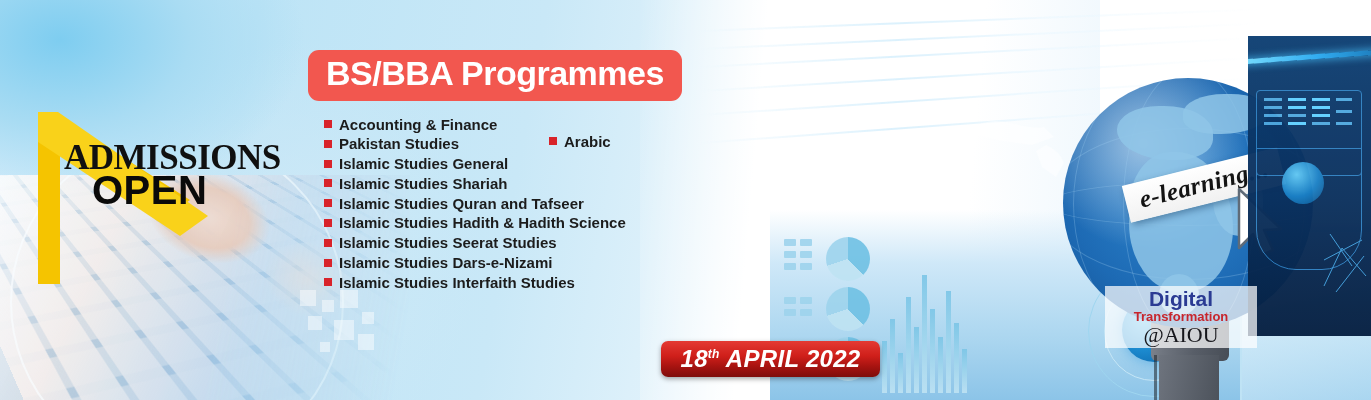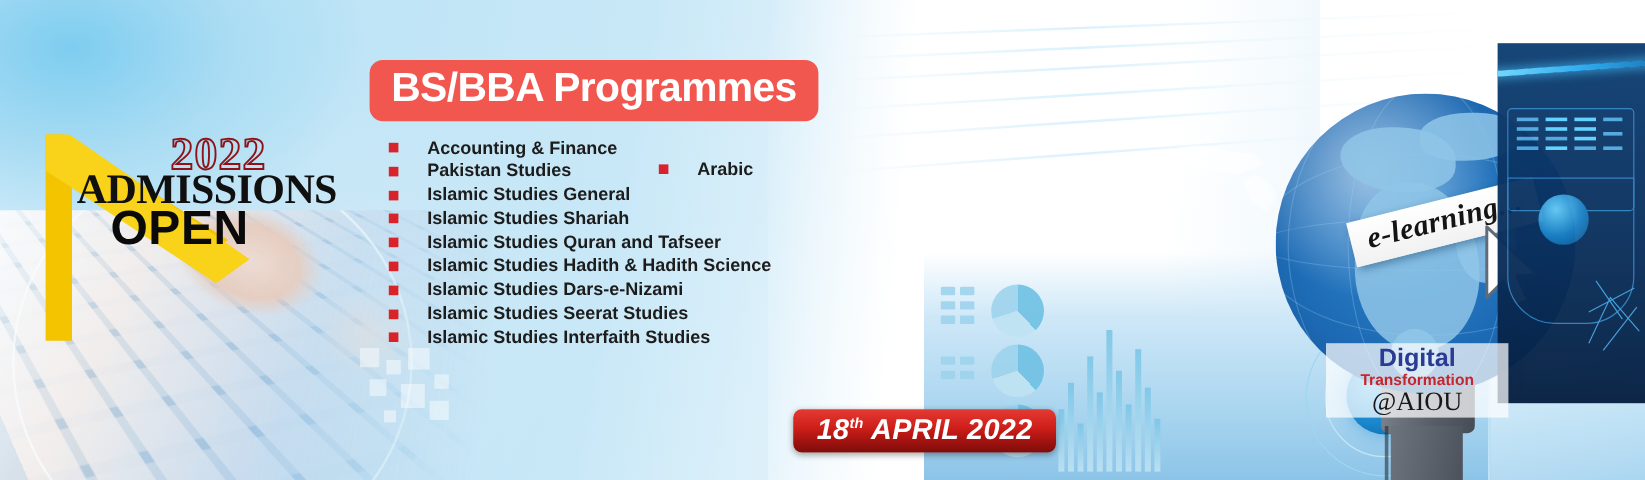--- a/index.html
+++ b/index.html
@@ -111,21 +111,21 @@
   .title-banner span{
     color:#fff;font-weight:700;font-size:34px;line-height:1.05;
     font-family:"Liberation Sans",sans-serif;letter-spacing:-0.5px;
     white-space:nowrap;
   }
 
   
   .prog-list{position:absolute;left:324px;top:114px;width:430px;}
   .prog-row{position:relative;height:19.8px;}
   .prog-item{
-    display:inline-flex;align-items:center;gap:24px;
+    display:inline-flex;align-items:center;gap:7px;
     font-family:"Liberation Sans",sans-serif;
     font-weight:700;font-size:15px;color:#1c1c1c;white-space:nowrap;
     line-height:1;
   }
   .prog-item .bullet{
     width:8px;height:8px;background:#d8232a;display:inline-block;flex:none;
   }
   .prog-item.second{position:absolute;left:194px;top:0;padding-left:31px;}
 
   
@@ -306,21 +306,20 @@
     <i style="left:58px;top:44px;width:16px;height:16px"></i>
     <i style="left:20px;top:52px;width:10px;height:10px"></i>
   </div>
 
   <svg class="chevron" viewBox="0 0 200 180">
     <path d="M8 4 L8 176 L30 176 L30 40 L132 112 L160 92 L22 4 Z" fill="#f5c400"></path>
     <path d="M8 4 L8 34 L150 128 L178 108 L28 4 Z" fill="#f9d21a"></path>
   </svg>
 
   <div class="admissions">
-    <div class="year-2022">2022</div>
     <div class="admissions-word">ADMISSIONS</div>
     <div class="open-word">OPEN</div>
   </div>
 
 
   <div class="title-banner">
     <span>BS/BBA Programmes</span>
   </div>
 
   <div class="prog-list">
@@ -346,25 +345,25 @@
       <div class="prog-row"><div class="prog-item">
           <span class="bullet" style="background: rgb(216, 35, 42);"></span>
           <span>Islamic Studies Quran and Tafseer</span>
         </div></div>
       <div class="prog-row"><div class="prog-item">
           <span class="bullet" style="background: rgb(216, 35, 42);"></span>
           <span>Islamic Studies Hadith &amp; Hadith Science</span>
         </div></div>
       <div class="prog-row"><div class="prog-item">
           <span class="bullet" style="background: rgb(216, 35, 42);"></span>
+          <span>Islamic Studies Seerat Studies</span>
+        </div></div>
+      <div class="prog-row"><div class="prog-item">
+          <span class="bullet" style="background: rgb(216, 35, 42);"></span>
           <span>Islamic Studies Dars-e-Nizami</span>
-        </div></div>
-      <div class="prog-row"><div class="prog-item">
-          <span class="bullet" style="background: rgb(216, 35, 42);"></span>
-          <span>Islamic Studies Seerat Studies</span>
         </div></div>
       <div class="prog-row"><div class="prog-item">
           <span class="bullet" style="background: rgb(216, 35, 42);"></span>
           <span>Islamic Studies Interfaith Studies</span>
         </div></div>
     </div>
 
   <div class="scene">
     <div class="hud-floor"></div>
 

